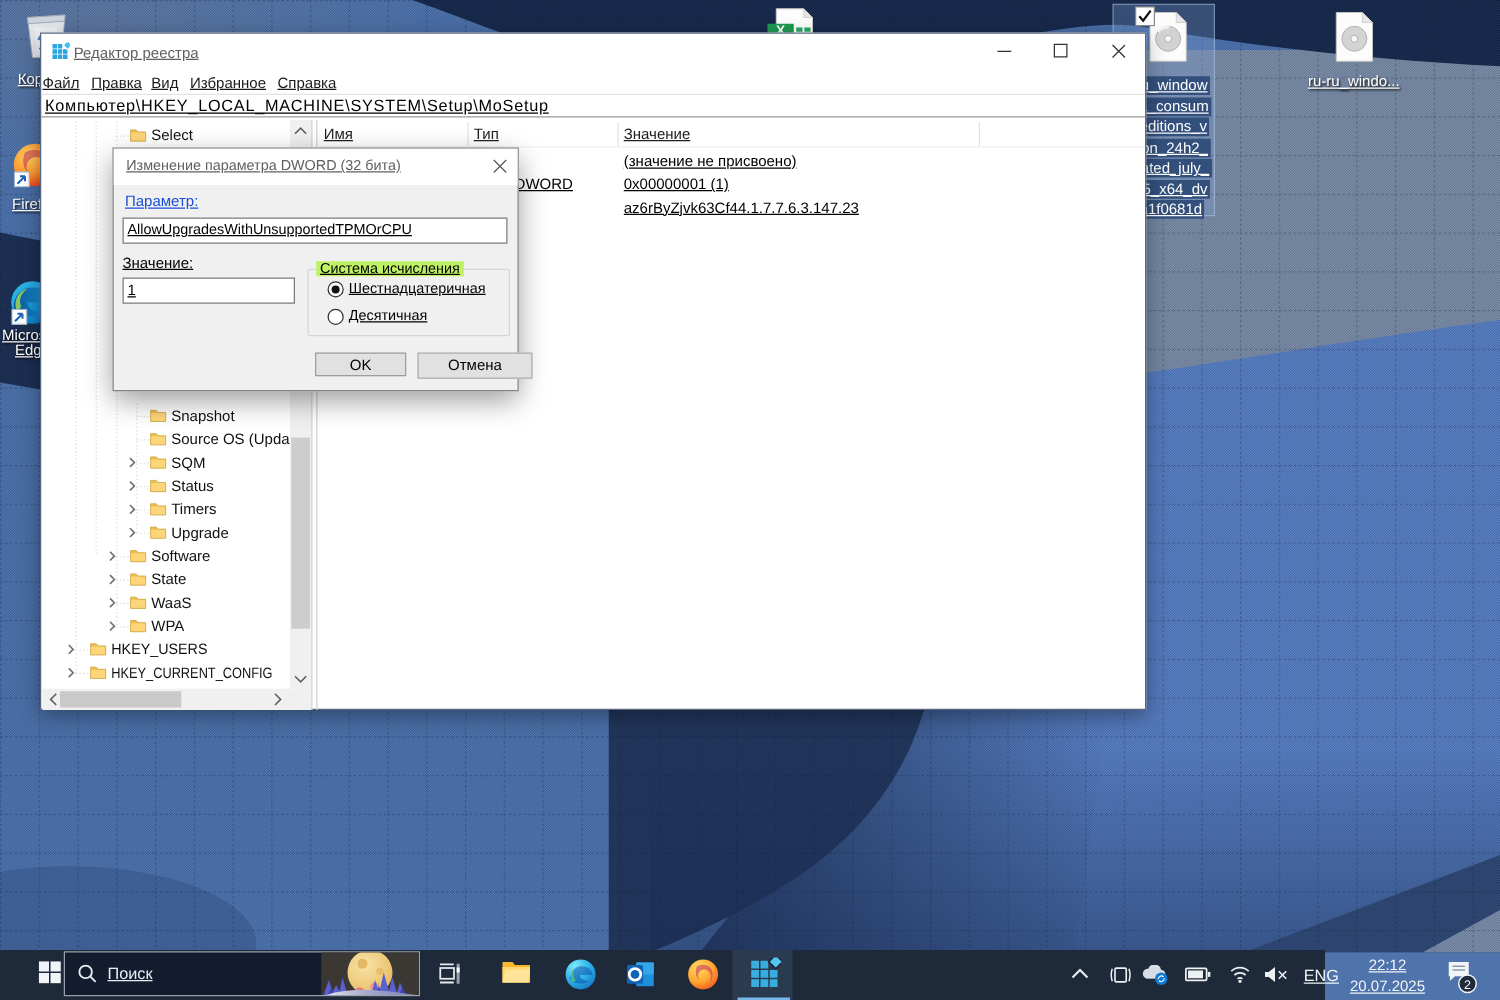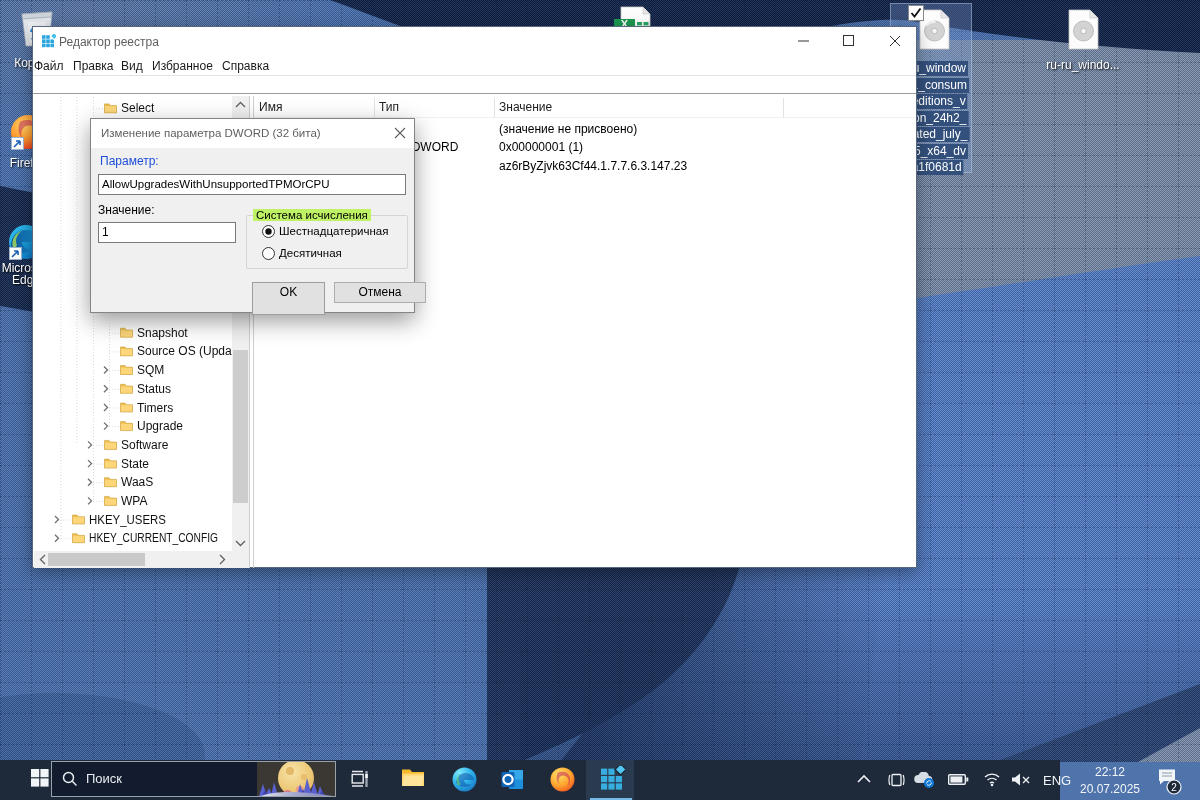--- a/index.html
+++ b/index.html
@@ -1,17 +1,17 @@
 <!DOCTYPE html>
 <html><head><meta charset="utf-8">
 <style>
   html,body{margin:0;padding:0;width:1200px;height:800px;overflow:hidden;background:#4f74ac;
     font-family:"Liberation Sans",sans-serif;}
   .a{position:absolute;}
-  .t{position:absolute;white-space:nowrap;}
+  .t{position:absolute;white-space:nowrap;text-decoration:underline;}
 </style></head>
 <body>
 
 <svg class="a" style="left:0;top:0" width="1200" height="762">
  <defs>
   <pattern id="weave" width="2" height="2" patternUnits="userSpaceOnUse">
     <rect x="0" y="0" width="1" height="1" fill="rgba(150,190,255,0.16)"></rect>
     <rect x="1" y="1" width="1" height="1" fill="rgba(150,190,255,0.16)"></rect>
     <rect x="1" y="0" width="1" height="1" fill="rgba(8,28,78,0.31)"></rect>
     <rect x="0" y="1" width="1" height="1" fill="rgba(8,28,78,0.31)"></rect>
@@ -172,20 +172,21 @@
     <path d="M97,9 L107,19 M107,9 L97,19" stroke="#333" stroke-width="1"></path>
   </svg>
 
   <div class="t" style="left:1px;top:32px;font-size:12px;color:#1a1a1a">Файл</div>
   <div class="t" style="left:40px;top:32px;font-size:12px;color:#1a1a1a">Правка</div>
   <div class="t" style="left:88px;top:32px;font-size:12px;color:#1a1a1a">Вид</div>
   <div class="t" style="left:119px;top:32px;font-size:12px;color:#1a1a1a">Избранное</div>
   <div class="t" style="left:189px;top:32px;font-size:12px;color:#1a1a1a">Справка</div>
 
   <div class="a" style="left:0;top:48px;width:883px;height:19px;border-top:1px solid #e3e3e3;border-bottom:1px solid #9b9b9b;box-sizing:border-box"></div>
+  <div class="t" style="left:3px;top:50px;font-size:13px;letter-spacing:0.6px;color:#000">Компьютер\HKEY_LOCAL_MACHINE\SYSTEM\Setup\MoSetup</div>
 
   <div class="a" style="left:199px;top:69px;width:17px;height:455px;background:#f0f0f0"></div>
   <svg class="a" style="left:199px;top:71px" width="17" height="14" viewBox="0 0 17 14">
       <path d="M4,9 L8.5,4.5 L13,9" stroke="#606060" stroke-width="1.3" fill="none"></path>
     </svg>
   <div class="a" style="left:200px;top:323px;width:15px;height:153px;background:#cdcdcd"></div>
   <svg class="a" style="left:199px;top:509px" width="17" height="14" viewBox="0 0 17 14">
       <path d="M4,5 L8.5,9.5 L13,5" stroke="#606060" stroke-width="1.3" fill="none"></path>
     </svg>
   <div class="a" style="left:1px;top:524px;width:215px;height:17px;background:#f0f0f0"></div>
@@ -295,21 +296,21 @@
   <svg class="a" style="left:170px;top:105px" width="15" height="15" viewBox="0 0 15 15">
     <circle cx="7.5" cy="7.5" r="6" fill="#fff" stroke="#333" stroke-width="1"></circle>
     <circle cx="7.5" cy="7.5" r="3.2" fill="#111"></circle>
   </svg>
   <div class="t" style="left:188px;top:106px;font-size:11.5px;color:#000">Шестнадцатеричная</div>
   <svg class="a" style="left:170px;top:127px" width="15" height="15" viewBox="0 0 15 15">
     <circle cx="7.5" cy="7.5" r="6" fill="#fff" stroke="#333" stroke-width="1"></circle>
   </svg>
   <div class="t" style="left:188px;top:128px;font-size:11.5px;color:#000">Десятичная</div>
 
-  <div class="a" style="left:161px;top:163px;width:73px;height:33px;background:#e1e1e1;border:1px solid #9d9d9d;box-sizing:border-box;text-align:center;font-size:12px;line-height:19px;color:#000">OK</div>
+  <div class="a" style="left:161px;top:163px;width:73px;height:19px;background:#e1e1e1;border:1px solid #9d9d9d;box-sizing:border-box;text-align:center;font-size:12px;line-height:19px;color:#000">OK</div>
   <div class="a" style="left:243px;top:163px;width:92px;height:21px;background:#e1e1e1;border:1px solid #adadad;box-sizing:border-box;text-align:center;font-size:12px;line-height:19px;color:#000">Отмена</div>
 </div>
 
 <div class="a" style="left:0;top:760px;width:1060px;height:40px;background:#1e2939;z-index:30">
 
   <svg class="a" style="left:31px;top:9px" width="18" height="18" viewBox="0 0 18 18">
     <g fill="#f2f5f8">
         <rect x="0" y="0" width="8.2" height="8.2"></rect>
         <rect x="9.4" y="0" width="8.2" height="8.2"></rect>
         <rect x="0" y="9.4" width="8.2" height="8.2"></rect>

